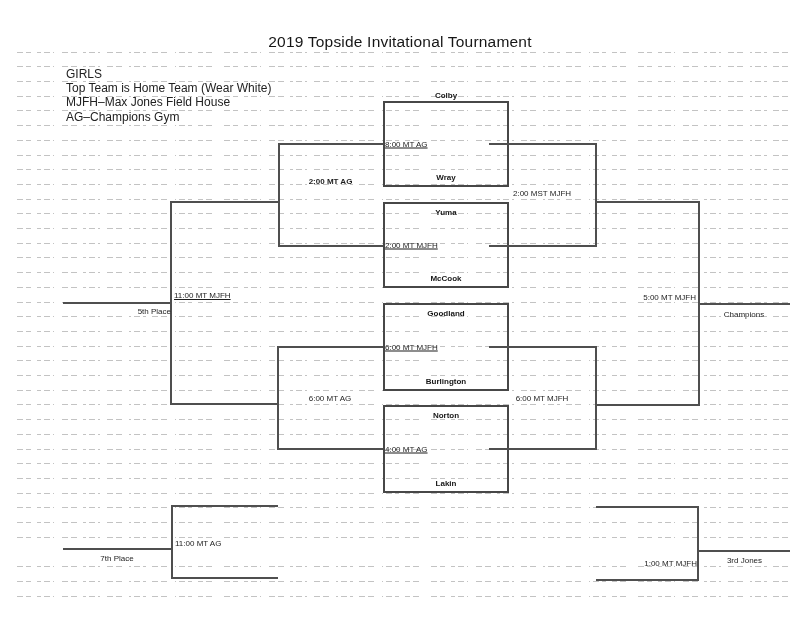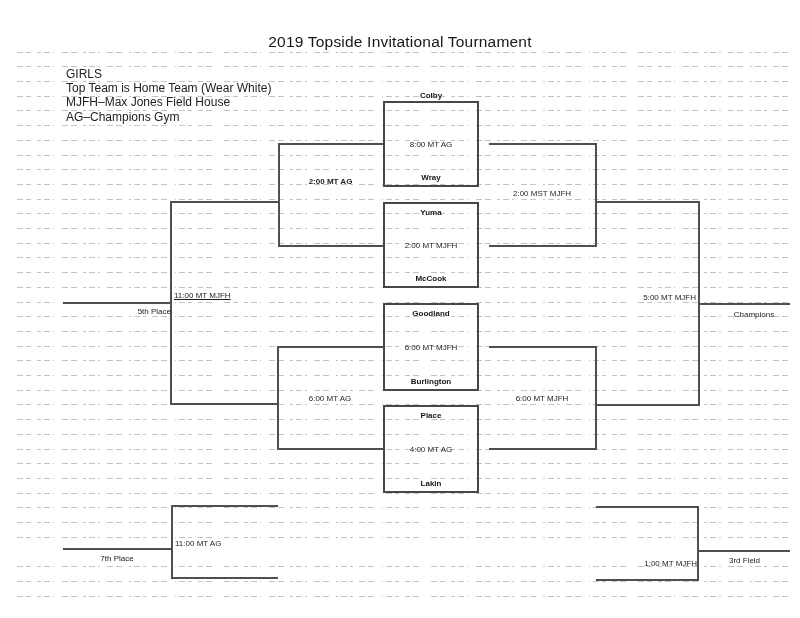--- a/index.html
+++ b/index.html
@@ -23,33 +23,33 @@
   .title{
     position:absolute;top:8px;left:0;width:800px;
     text-align:center;font-size:15.5px;font-weight:400;color:#161616;
     letter-spacing:0.2px;
   }
   .legend{
     position:absolute;left:66px;top:42px;
     font-size:12px;line-height:14.2px;color:#222;
   }
   .gamebox{
-    position:absolute;left:383px;width:96px;
+    position:absolute;left:383px;width:126px;
     border:2px solid #474747;box-sizing:border-box;
   }
   .team{
     position:absolute;left:0;width:100%;text-align:center;
     font-size:8px;font-weight:700;color:#161616;
   }
   .team.topin{top:4px;}
   .team.above{top:-12px;}
   .team.bottomin{bottom:3px;}
   .time{
     position:absolute;left:0;width:100%;top:50%;transform:translateY(-50%);
-    text-align:center;font-size:8px;color:#1d1d1d;
+    text-align:left;font-size:8px;color:#1d1d1d;text-decoration:underline;
   }
   .hl{position:absolute;height:2px;background:#4f4f4f;}
   .vl{position:absolute;width:2px;background:#4f4f4f;}
   .lbl{position:absolute;font-size:8px;color:#1d1d1d;white-space:nowrap;}
   .center{text-align:center;}
   .right{text-align:right;}
   .scanedge{position:absolute;left:0;top:611px;width:800px;height:2px;background:#9a9a9a;}
 </style>
 </head>
 <body>
@@ -76,21 +76,21 @@
     <div class="team topin">Yuma</div>
     <div class="time">2:00 MT MJFH</div>
     <div class="team bottomin">McCook</div>
   </div>
   <div class="gamebox" style="top:278px;height:88px;">
     <div class="team topin">Goodland</div>
     <div class="time">6:00 MT MJFH</div>
     <div class="team bottomin">Burlington</div>
   </div>
   <div class="gamebox" style="top:380px;height:88px;">
-    <div class="team topin">Place</div>
+    <div class="team topin">Norton</div>
     <div class="time">4:00 MT AG</div>
     <div class="team bottomin">Lakin</div>
   </div>
 
   <div class="hl" style="left:278px;top:118px;width:105px;"></div>
   <div class="hl" style="left:489px;top:118px;width:106px;"></div>
   <div class="hl" style="left:278px;top:220px;width:105px;"></div>
   <div class="hl" style="left:489px;top:220px;width:106px;"></div>
   <div class="hl" style="left:277px;top:321px;width:106px;"></div>
   <div class="hl" style="left:489px;top:321px;width:106px;"></div>
@@ -124,19 +124,19 @@
   <div class="lbl center" style="left:278px;top:152px;width:105px;font-weight:bold;">2:00 MT AG</div>
   <div class="lbl center" style="left:489px;top:164px;width:106px;">2:00 MST MJFH</div>
   <div class="lbl center" style="left:277px;top:369px;width:106px;">6:00 MT AG</div>
   <div class="lbl center" style="left:489px;top:369px;width:106px;">6:00 MT MJFH</div>
   <div class="lbl" style="left:174px;top:266px;text-decoration:underline;">11:00 MT MJFH</div>
   <div class="lbl right" style="left:596px;top:268px;width:100px;">5:00 MT MJFH</div>
   <div class="lbl" style="left:175px;top:514px;">11:00 MT AG</div>
   <div class="lbl right" style="left:597px;top:534px;width:100px;">1:00 MT MJFH</div>
 
   <div class="lbl center" style="left:63px;top:282px;width:108px;text-align:right;">5th Place</div>
-  <div class="lbl center" style="left:698px;top:285px;width:92px;padding-left:10px;">Champions</div>
+  <div class="lbl center" style="left:698px;top:285px;width:92px;">Champions</div>
   <div class="lbl center" style="left:63px;top:529px;width:108px;">7th Place</div>
-  <div class="lbl center" style="left:699px;top:531px;width:91px;">3rd Field</div>
+  <div class="lbl center" style="left:699px;top:531px;width:91px;">3rd Jones</div>
 
   <div class="scanedge"></div>
 
 </div>
 
 </body></html>

